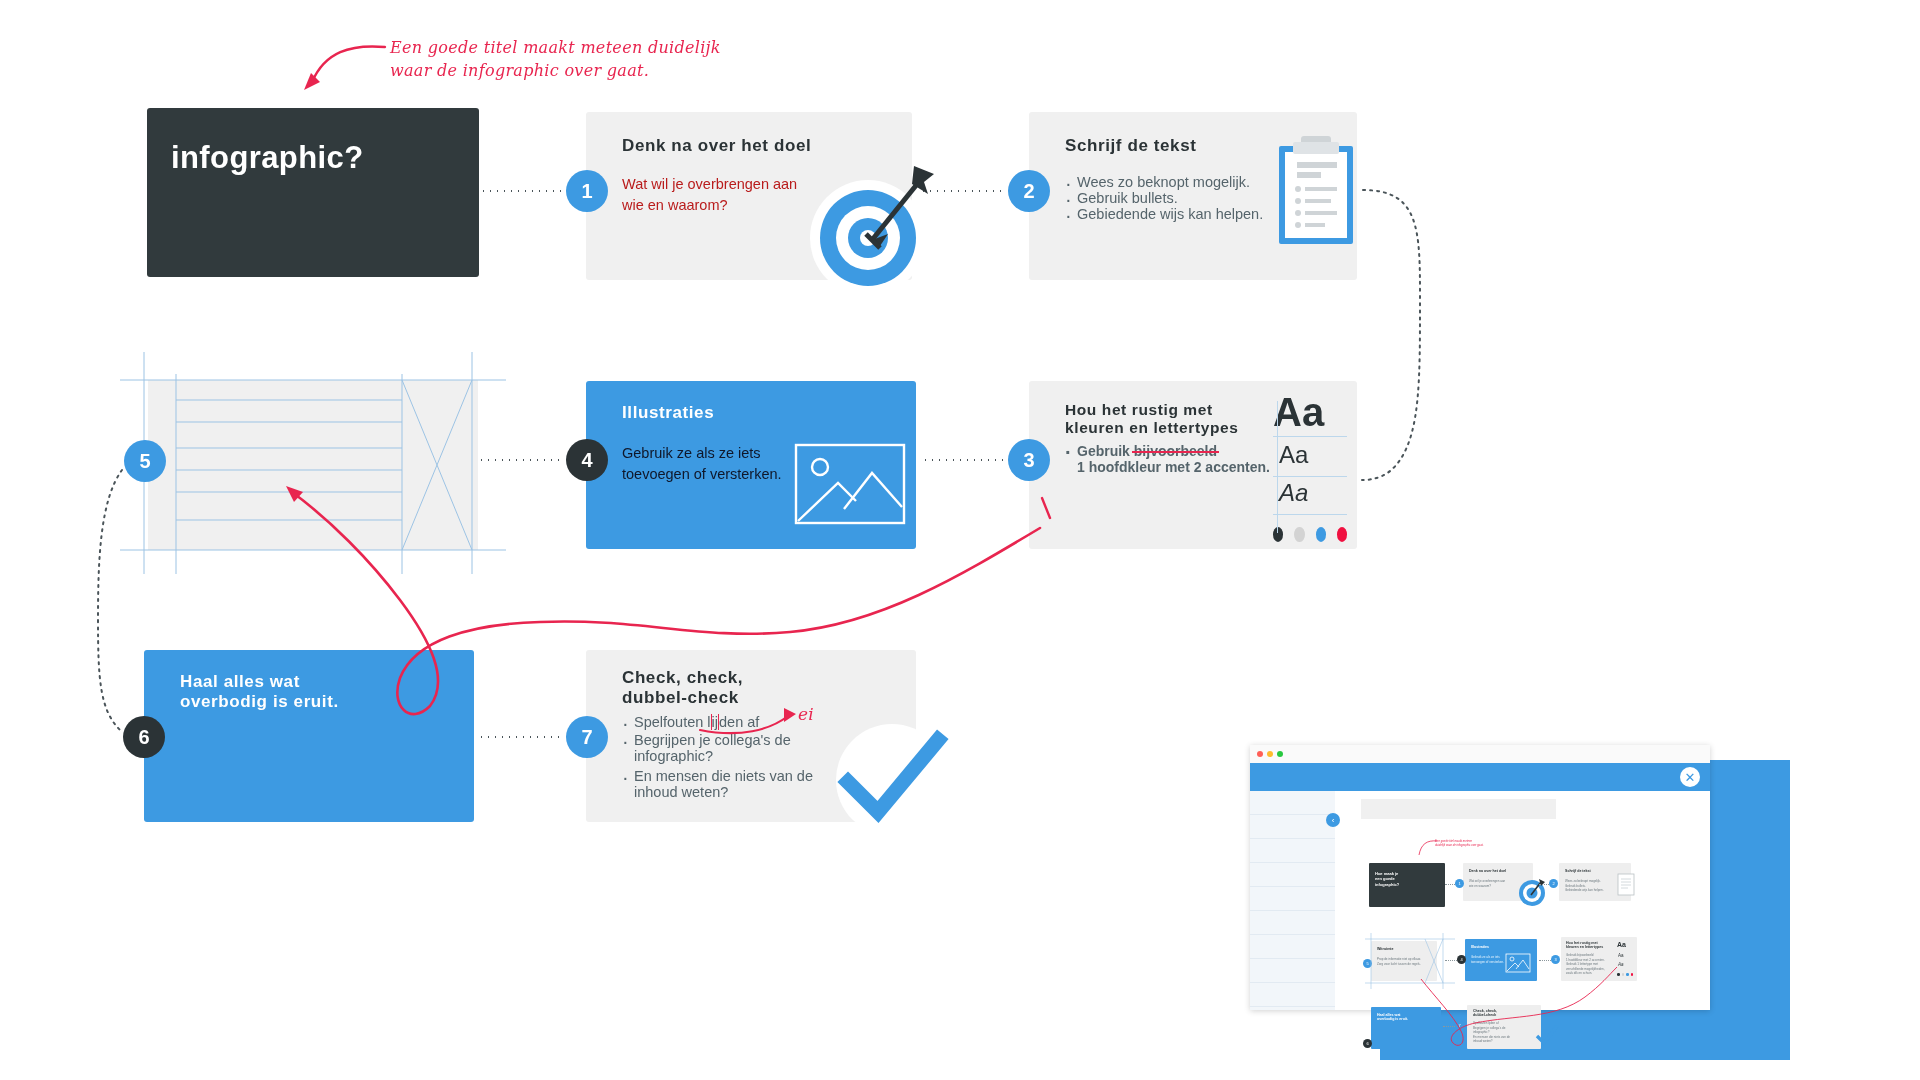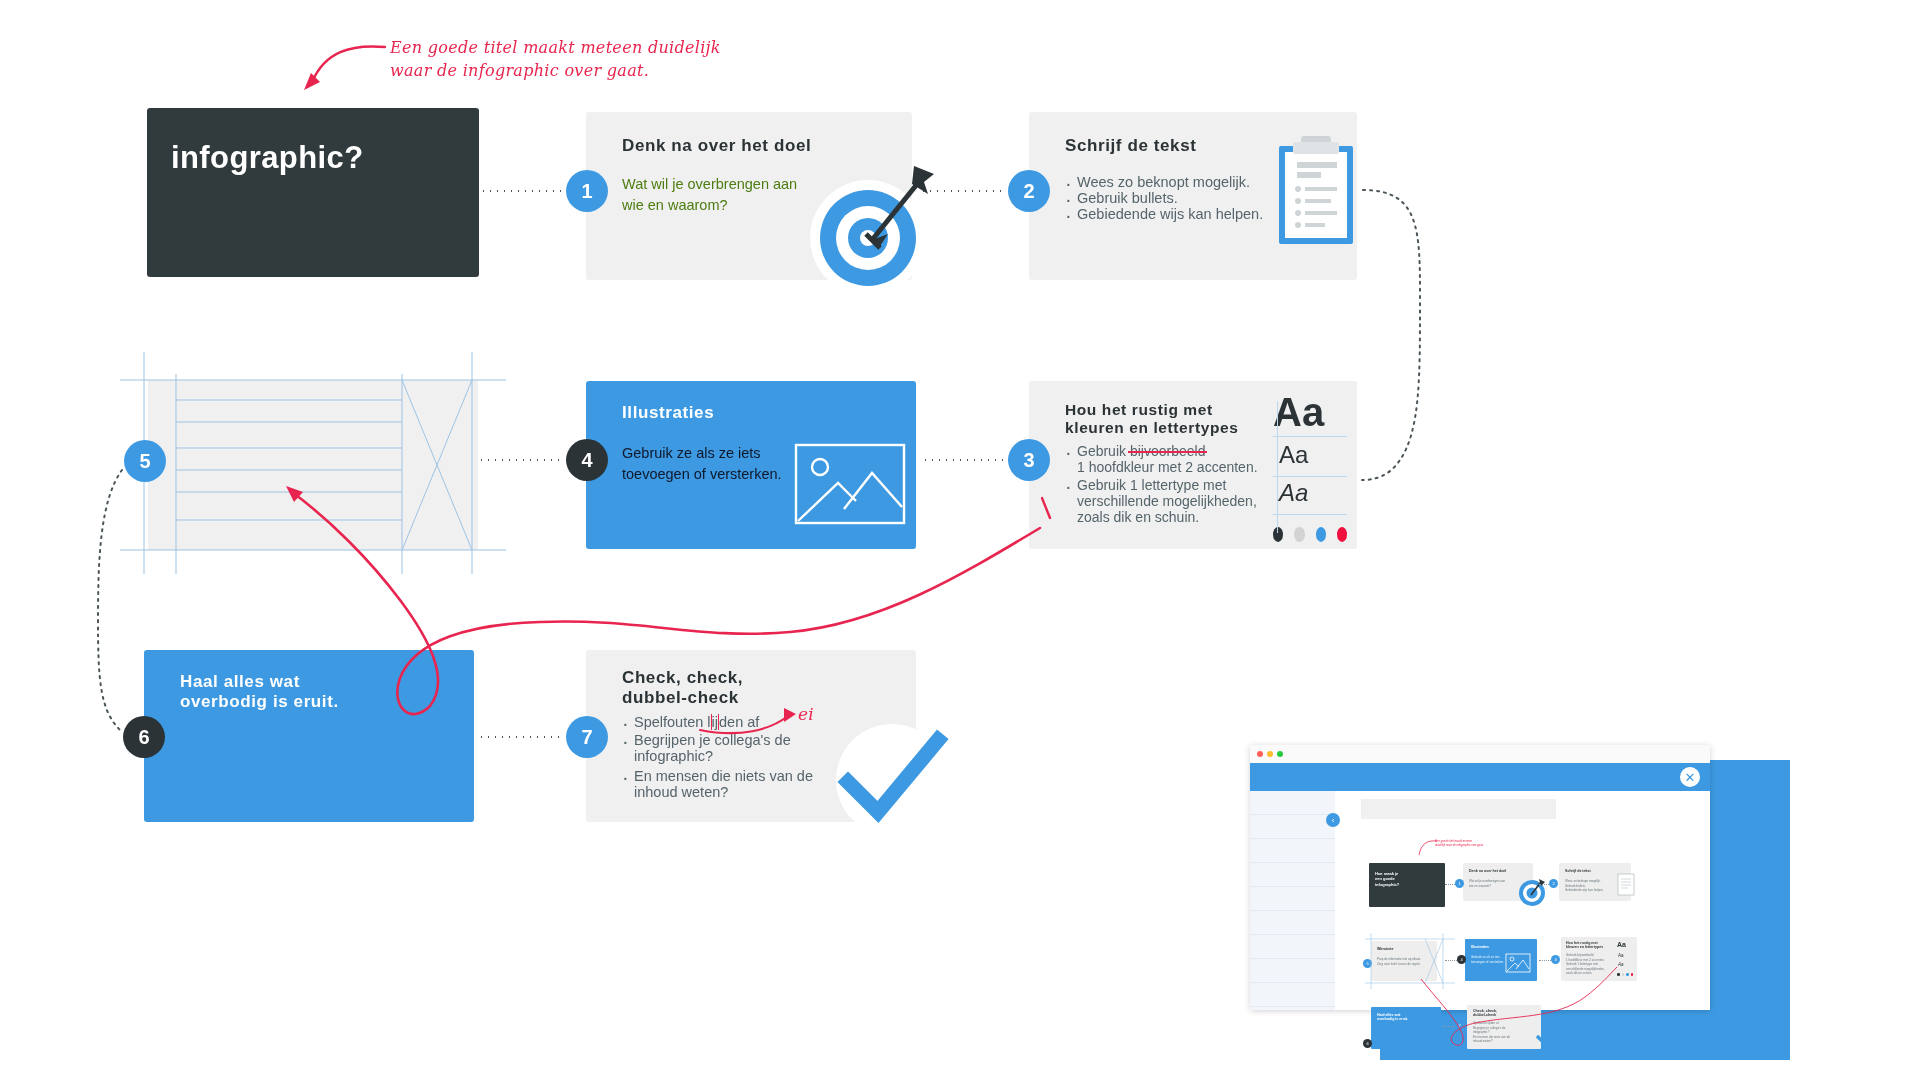--- a/index.html
+++ b/index.html
@@ -18,21 +18,21 @@
   .card.dark  { background:#313a3d; }
 
   .card-title {
     font-weight:bold;
     letter-spacing:.6px;
     color:#2b3336;
     line-height:1.18;
   }
   .card.blue .card-title { color:#ffffff; }
 
-  .card-body { color:#4d7c0f; line-height:1.42; }
+  .card-body { color:#b91c1c; line-height:1.42; }
   .card.blue .card-body { color:#0f172a; }
 
   ul.bullets { list-style:none; }
   ul.bullets li {
     position:relative; padding-left:14px; color:#55646b;
   }
   ul.bullets li:before {
     content:"\00b7"; position:absolute; left:2px; top:-1px;
     font-size:20px; line-height:1; color:#55646b;
   }
@@ -227,29 +227,24 @@
       <path d="M50 66 L78 30 L108 64" fill="none" stroke="#ffffff" stroke-width="2.4"></path>
     </svg>
   </div>
   <div class="badge b-dark" style="left:566px; top:439px;">4</div>
   <div class="dots" style="left:478px; top:459px; width:86px;"></div>
   <div class="dots" style="left:922px; top:459px; width:84px;"></div>
 
   <div class="card grey" style="left:1029px; top:381px; width:328px; height:168px;">
     <div class="card-title" style="position:absolute; left:36px; top:20px; font-size:15.5px; white-space:pre-line;">Hou het rustig met
 kleuren en lettertypes</div>
-    <ul class="bullets" style="position:absolute; left:34px; top:62px; width:210px; font-size:14px;">
+    <ul class="bullets" style="position:absolute; left:34px; top:62px; width:210px; font-size:14px;font-weight:bold;">
       <li>
         <span>Gebruik </span><span class="strike-pink">bijvoorbeeld</span><br>
         <span>1 hoofdkleur met 2 accenten.</span>
-      </li>
-      <li style="margin-top:2px;">
-        <span>Gebruik 1 lettertype met</span><br>
-        <span>verschillende mogelijkheden,</span><br>
-        <span>zoals dik en schuin.</span>
       </li>
     </ul>
 
     <div class="type-sample" style="left:244px; top:14px; width:74px;">
       <div class="t-line" style="height:42px; position:relative;">
         <div style="position:absolute; left:0; top:-3px; font-size:40px; font-weight:bold; color:#2b3336; line-height:1;">Aa</div>
         <div style="position:absolute; left:4px; top:6px; width:1px; height:132px; background:#bcd7ec;"></div>
       </div>
       <div class="t-line" style="height:40px; position:relative;">
         <div style="position:absolute; left:6px; top:6px; font-size:24px; color:#2b3336; line-height:1;">Aa</div>

